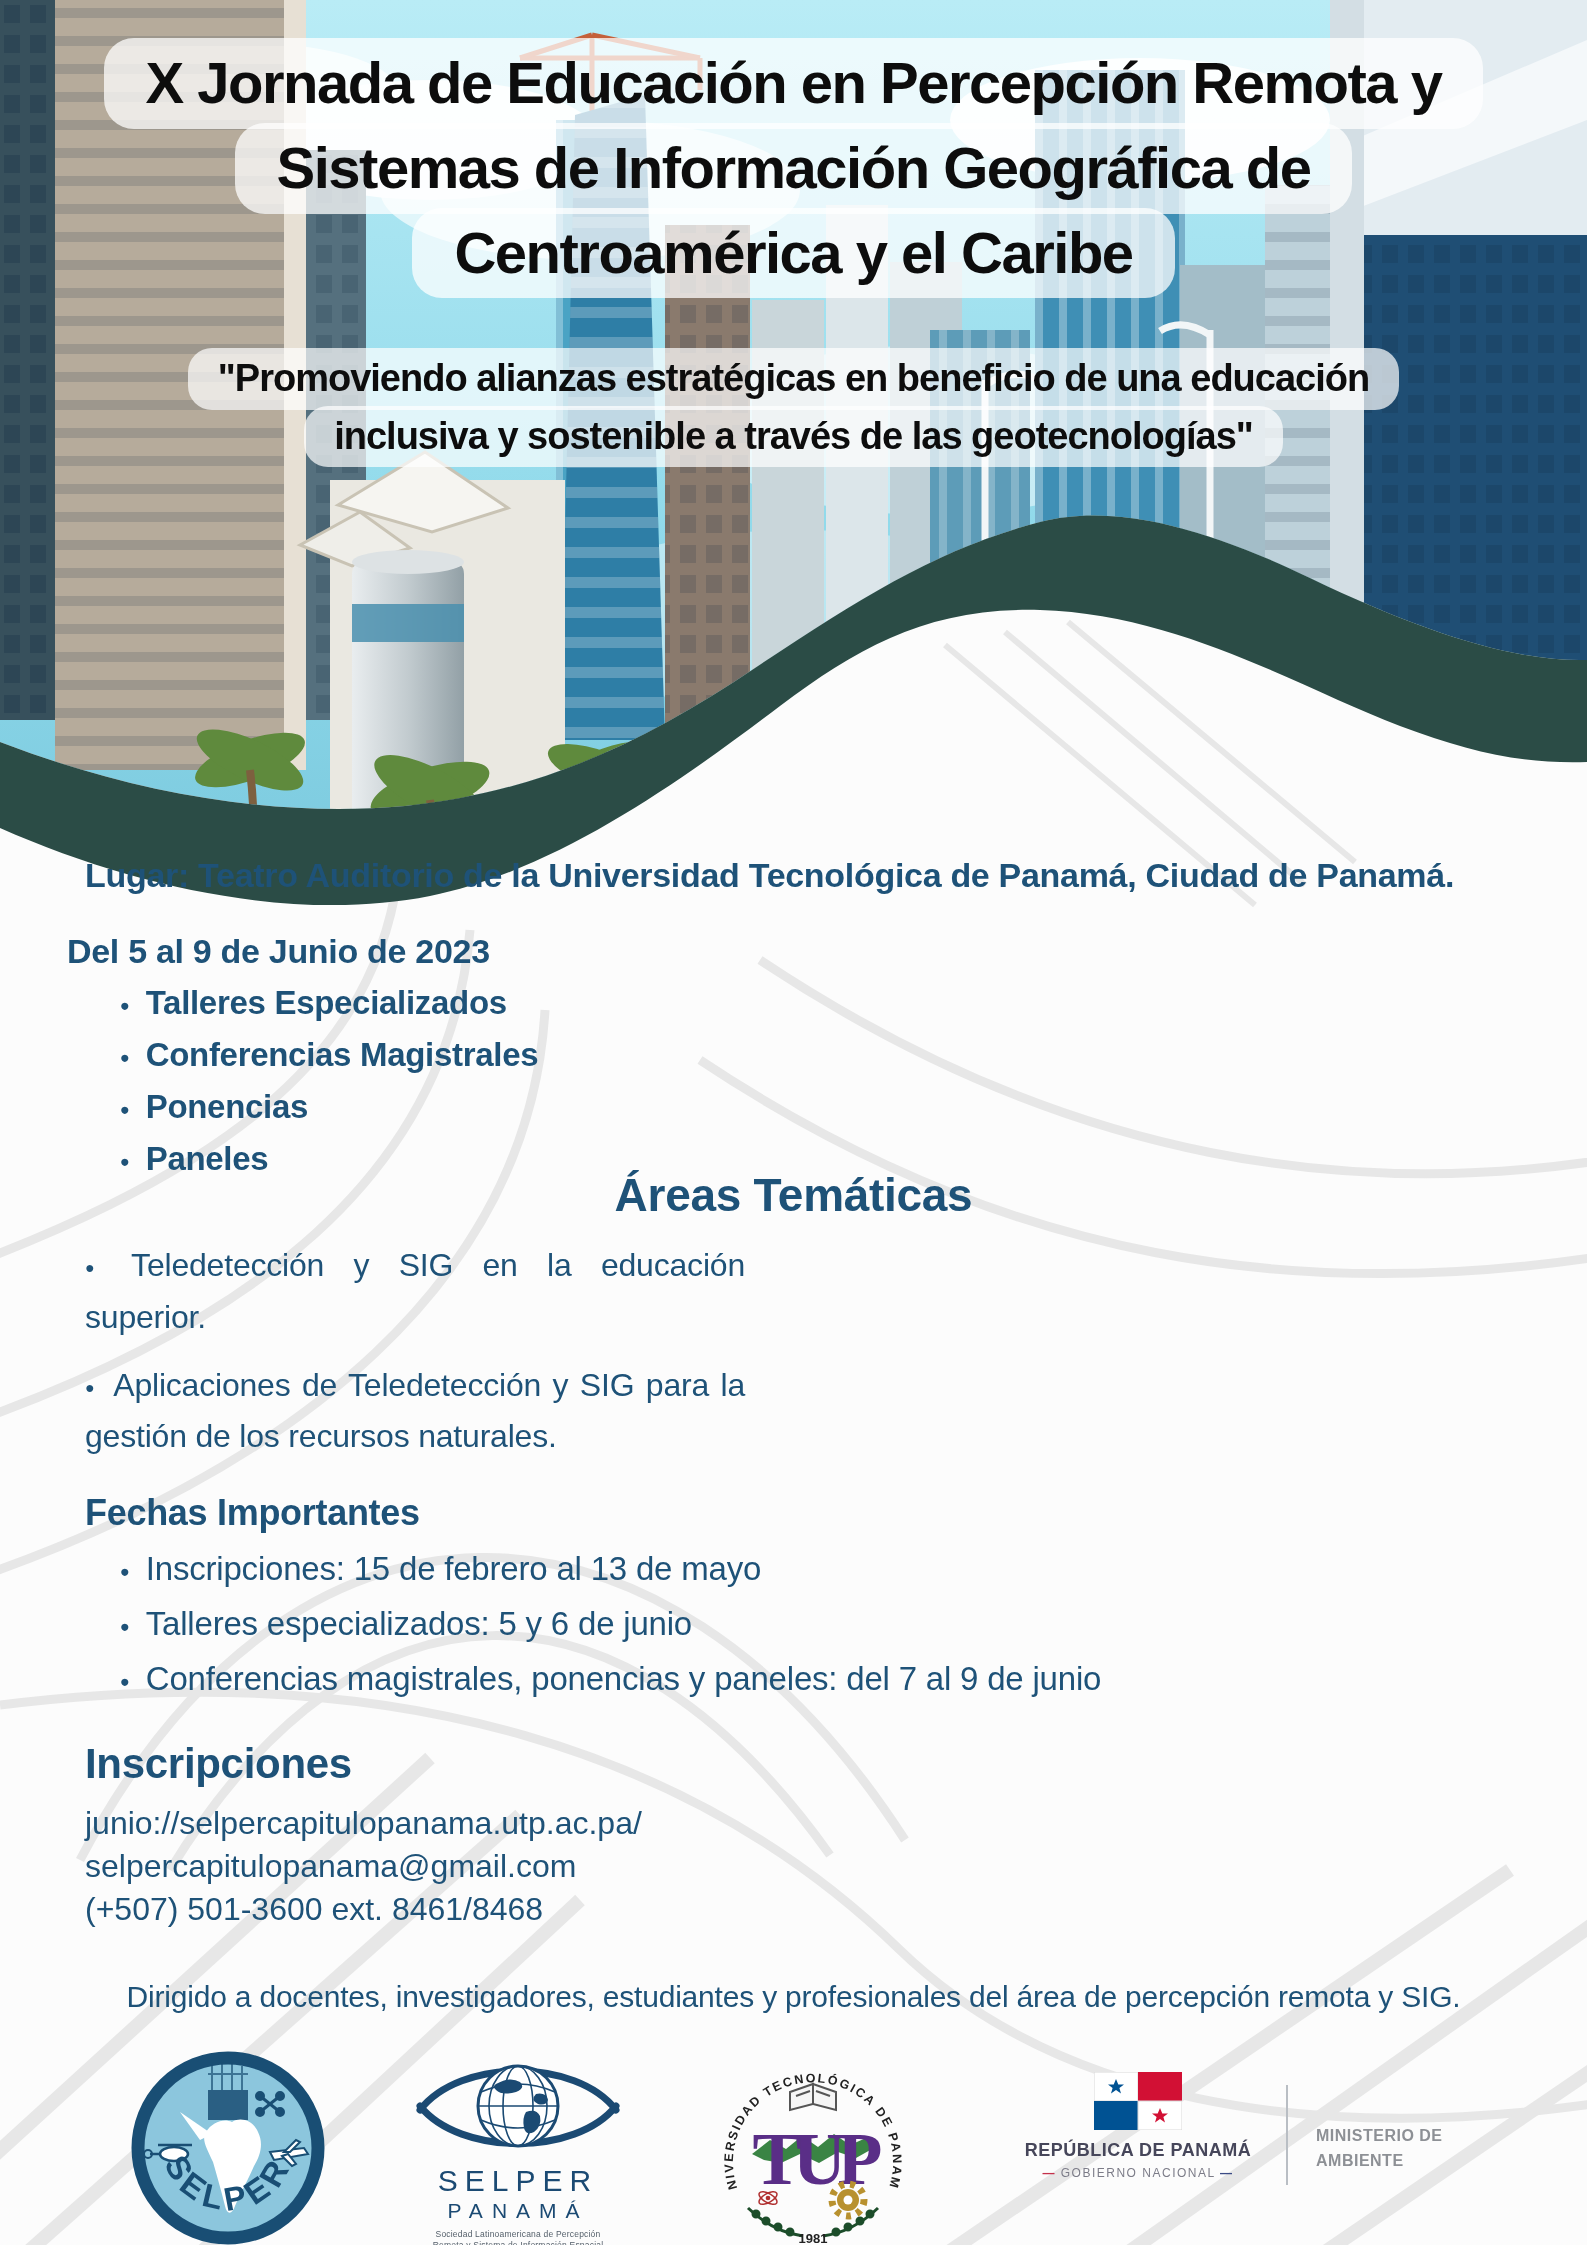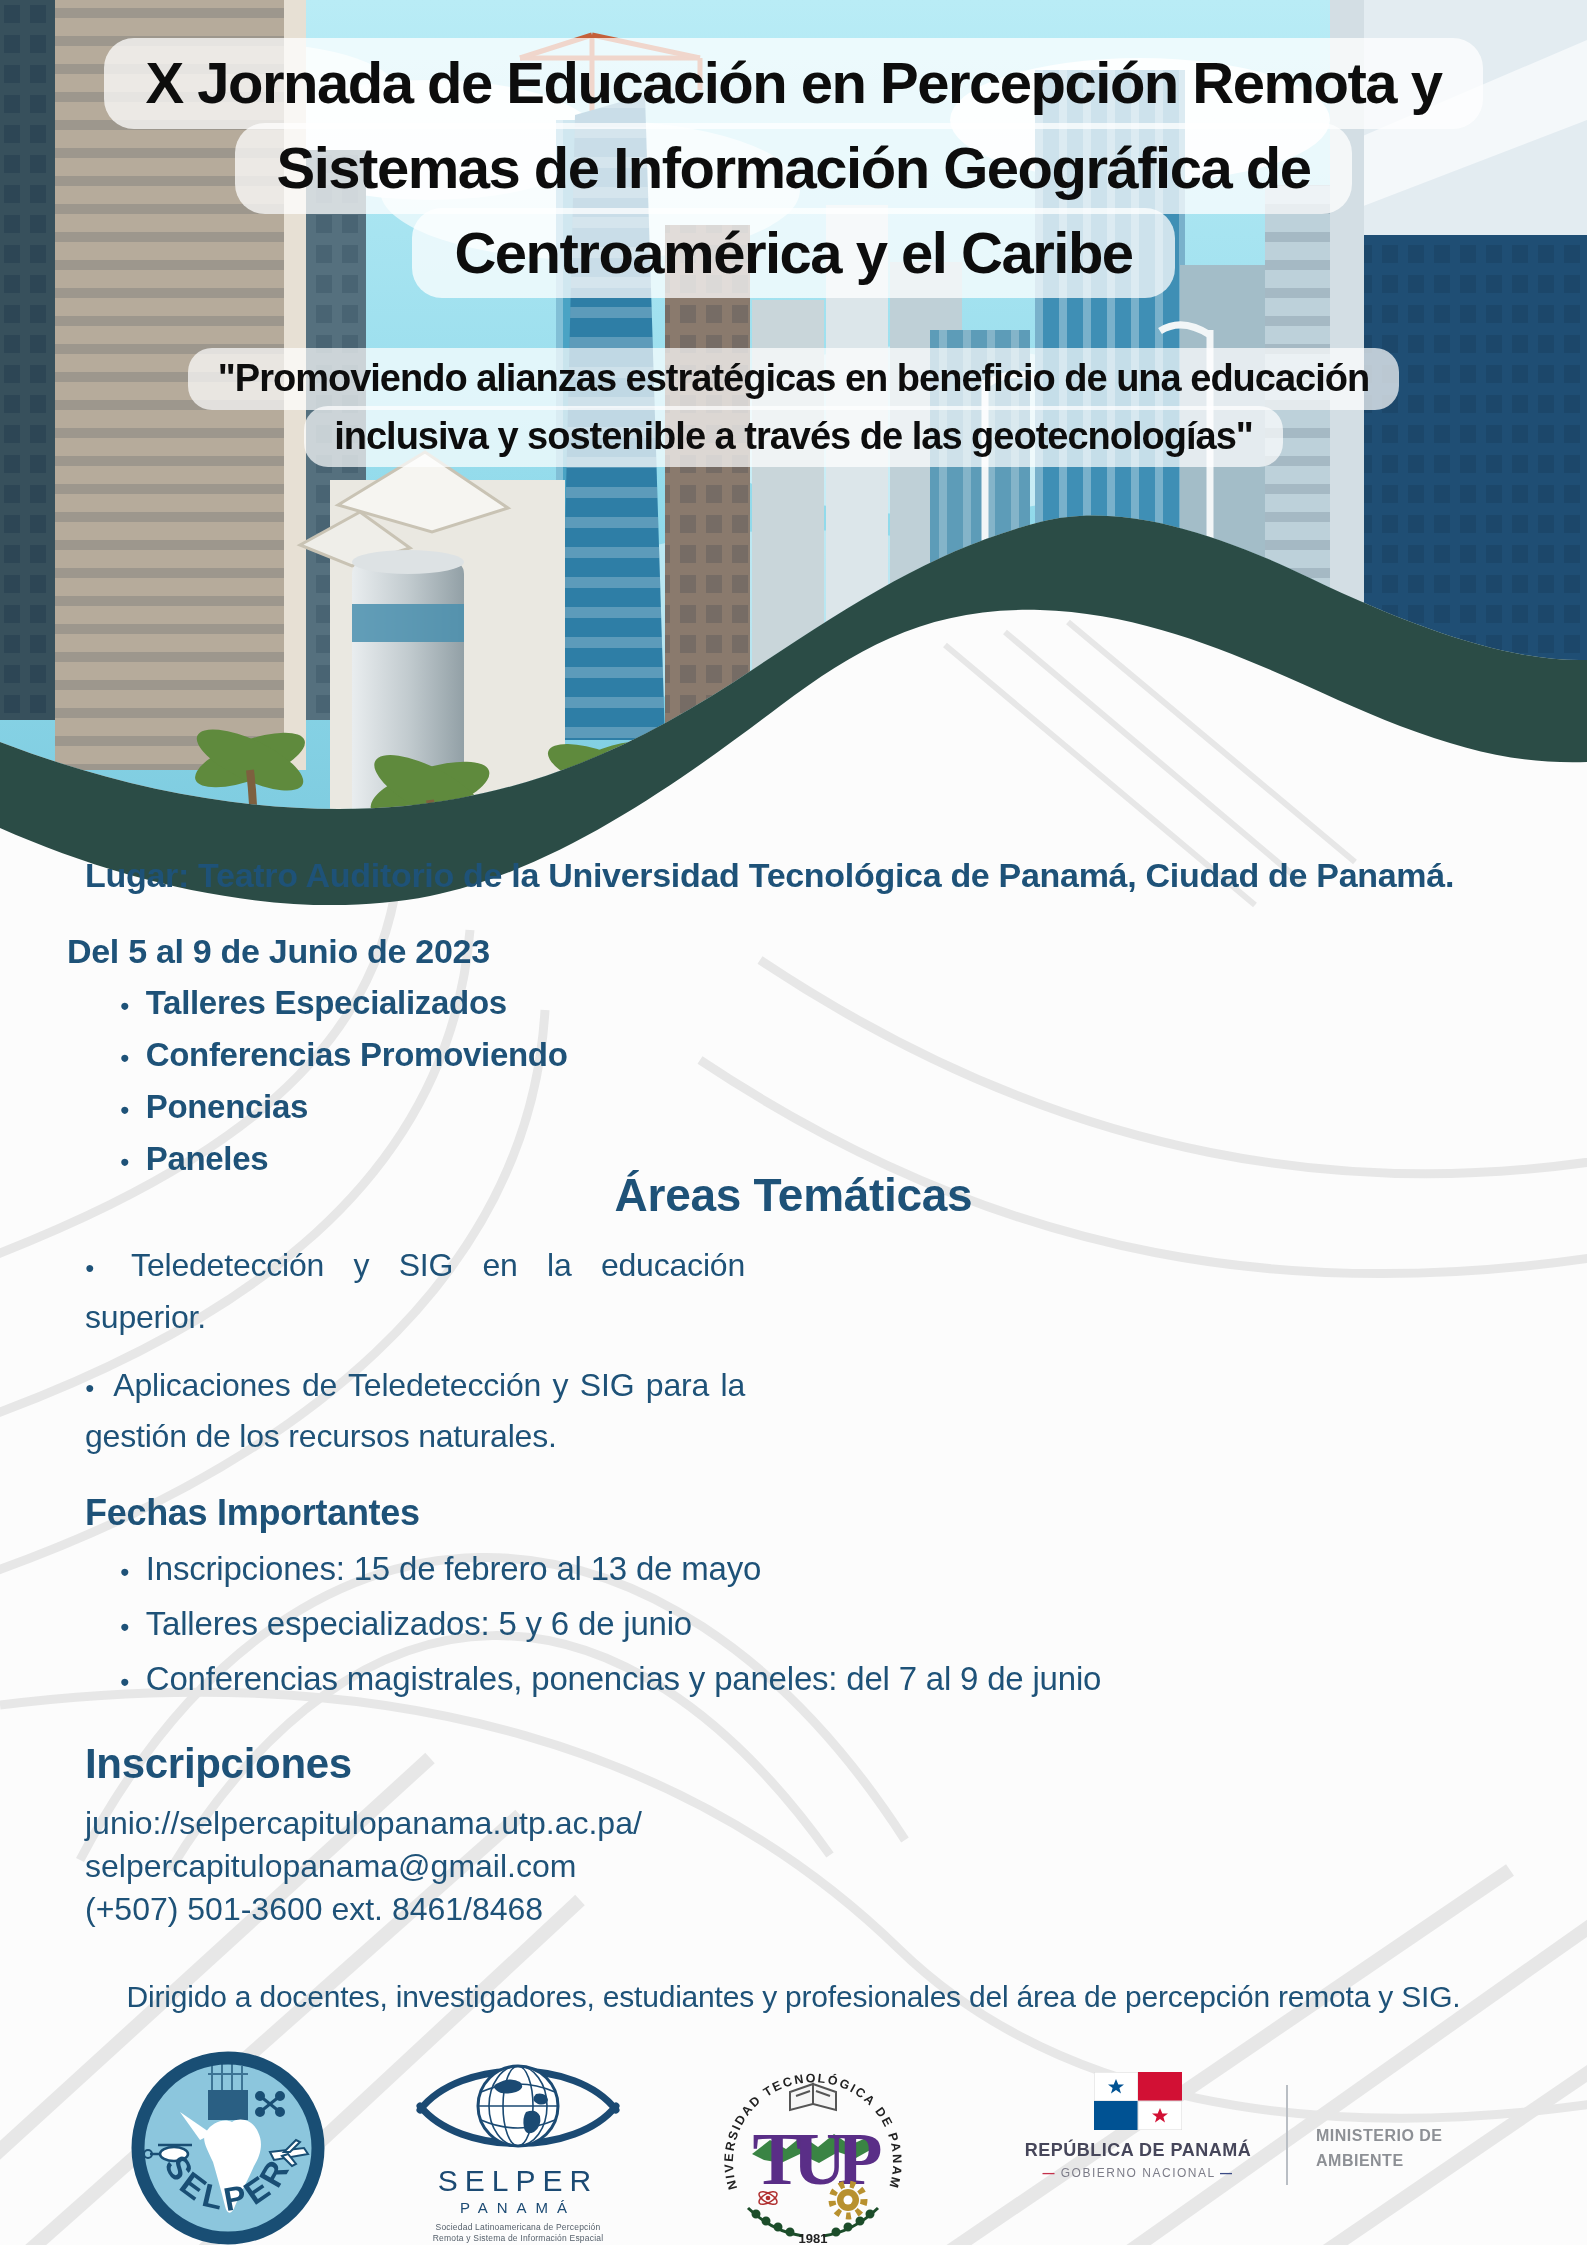--- a/index.html
+++ b/index.html
@@ -43,21 +43,21 @@
   #insc-heading{top:1740px;left:85px;font-size:42px;letter-spacing:-0.3px;}
   #insc-lines{top:1802px;left:85px;font-size:32px;line-height:1.35;}
   #insc-lines .line{display:block;color:#1e5278;text-decoration:none;}
   #audience{top:1980px;left:0;width:100%;text-align:center;font-size:30px;letter-spacing:-0.2px;}
 
   
   #footer{position:absolute;inset:0;z-index:2;}
   #selper-logo{left:128px;top:2048px;}
   #selper-panama{left:408px;top:2050px;width:220px;text-align:center;}
   #sp-title{font-size:30px;font-weight:400;letter-spacing:7px;color:#1b4a73;margin-top:2px;}
-  #sp-subtitle{font-size:15px;font-weight:400;letter-spacing:9px;color:#1b4a73;margin-top:1px;}
+  #sp-subtitle{font-size:21px;font-weight:400;letter-spacing:9px;color:#1b4a73;margin-top:1px;}
   #sp-cap{font-size:8.5px;color:#55606b;line-height:1.35;margin-top:6px;letter-spacing:0.2px;}
   #utp-logo{left:718px;top:2046px;}
   #gob-block{left:1018px;top:2072px;width:240px;text-align:center;}
   #gob-country{font-size:18px;font-weight:700;color:#46465a;margin-top:10px;letter-spacing:0.5px;}
   #gob-sub{font-size:12px;color:#7c7c88;margin-top:5px;letter-spacing:1.5px;}
   #gob-sub .dash-l{color:#c4314b;font-weight:700;}
   #gob-sub .dash-r{color:#3c4c86;font-weight:700;}
   #gov-divider{left:1286px;top:2085px;width:2px;height:100px;background:#b9bec4;}
   #ministry{left:1316px;top:2124px;font-size:16px;font-weight:700;color:#8d9095;line-height:1.55;letter-spacing:0.5px;}
 </style>
@@ -220,21 +220,21 @@
   </div>
   <div id="subtitle-block">
     <span class="hl">"Promoviendo alianzas estratégicas en beneficio de una educación</span>
     <span class="hl">inclusiva y sostenible a través de las geotecnologías"</span>
   </div>
 
   <div class="abs body-text b-bold" id="location">Lugar: Teatro Auditorio de la Universidad Tecnológica de Panamá, Ciudad de Panamá.</div>
   <div class="abs body-text b-bold" id="dates-heading">Del 5 al 9 de Junio de 2023</div>
   <ul class="abs body-text dotlist" id="dates-list">
     <li>Talleres Especializados</li>
-    <li>Conferencias Promoviendo</li>
+    <li>Conferencias Magistrales</li>
     <li>Ponencias</li>
     <li>Paneles</li>
   </ul>
 
   <div class="abs body-text b-bold" id="areas-heading">Áreas Temáticas</div>
   <div class="abs" id="areas-cols">
     <ul class="dotlist area-col body-text">
       <li>Teledetección y SIG en la educación superior.</li>
       <li>Aplicaciones de Teledetección y SIG para la gestión de los recursos naturales.</li>
     </ul>

